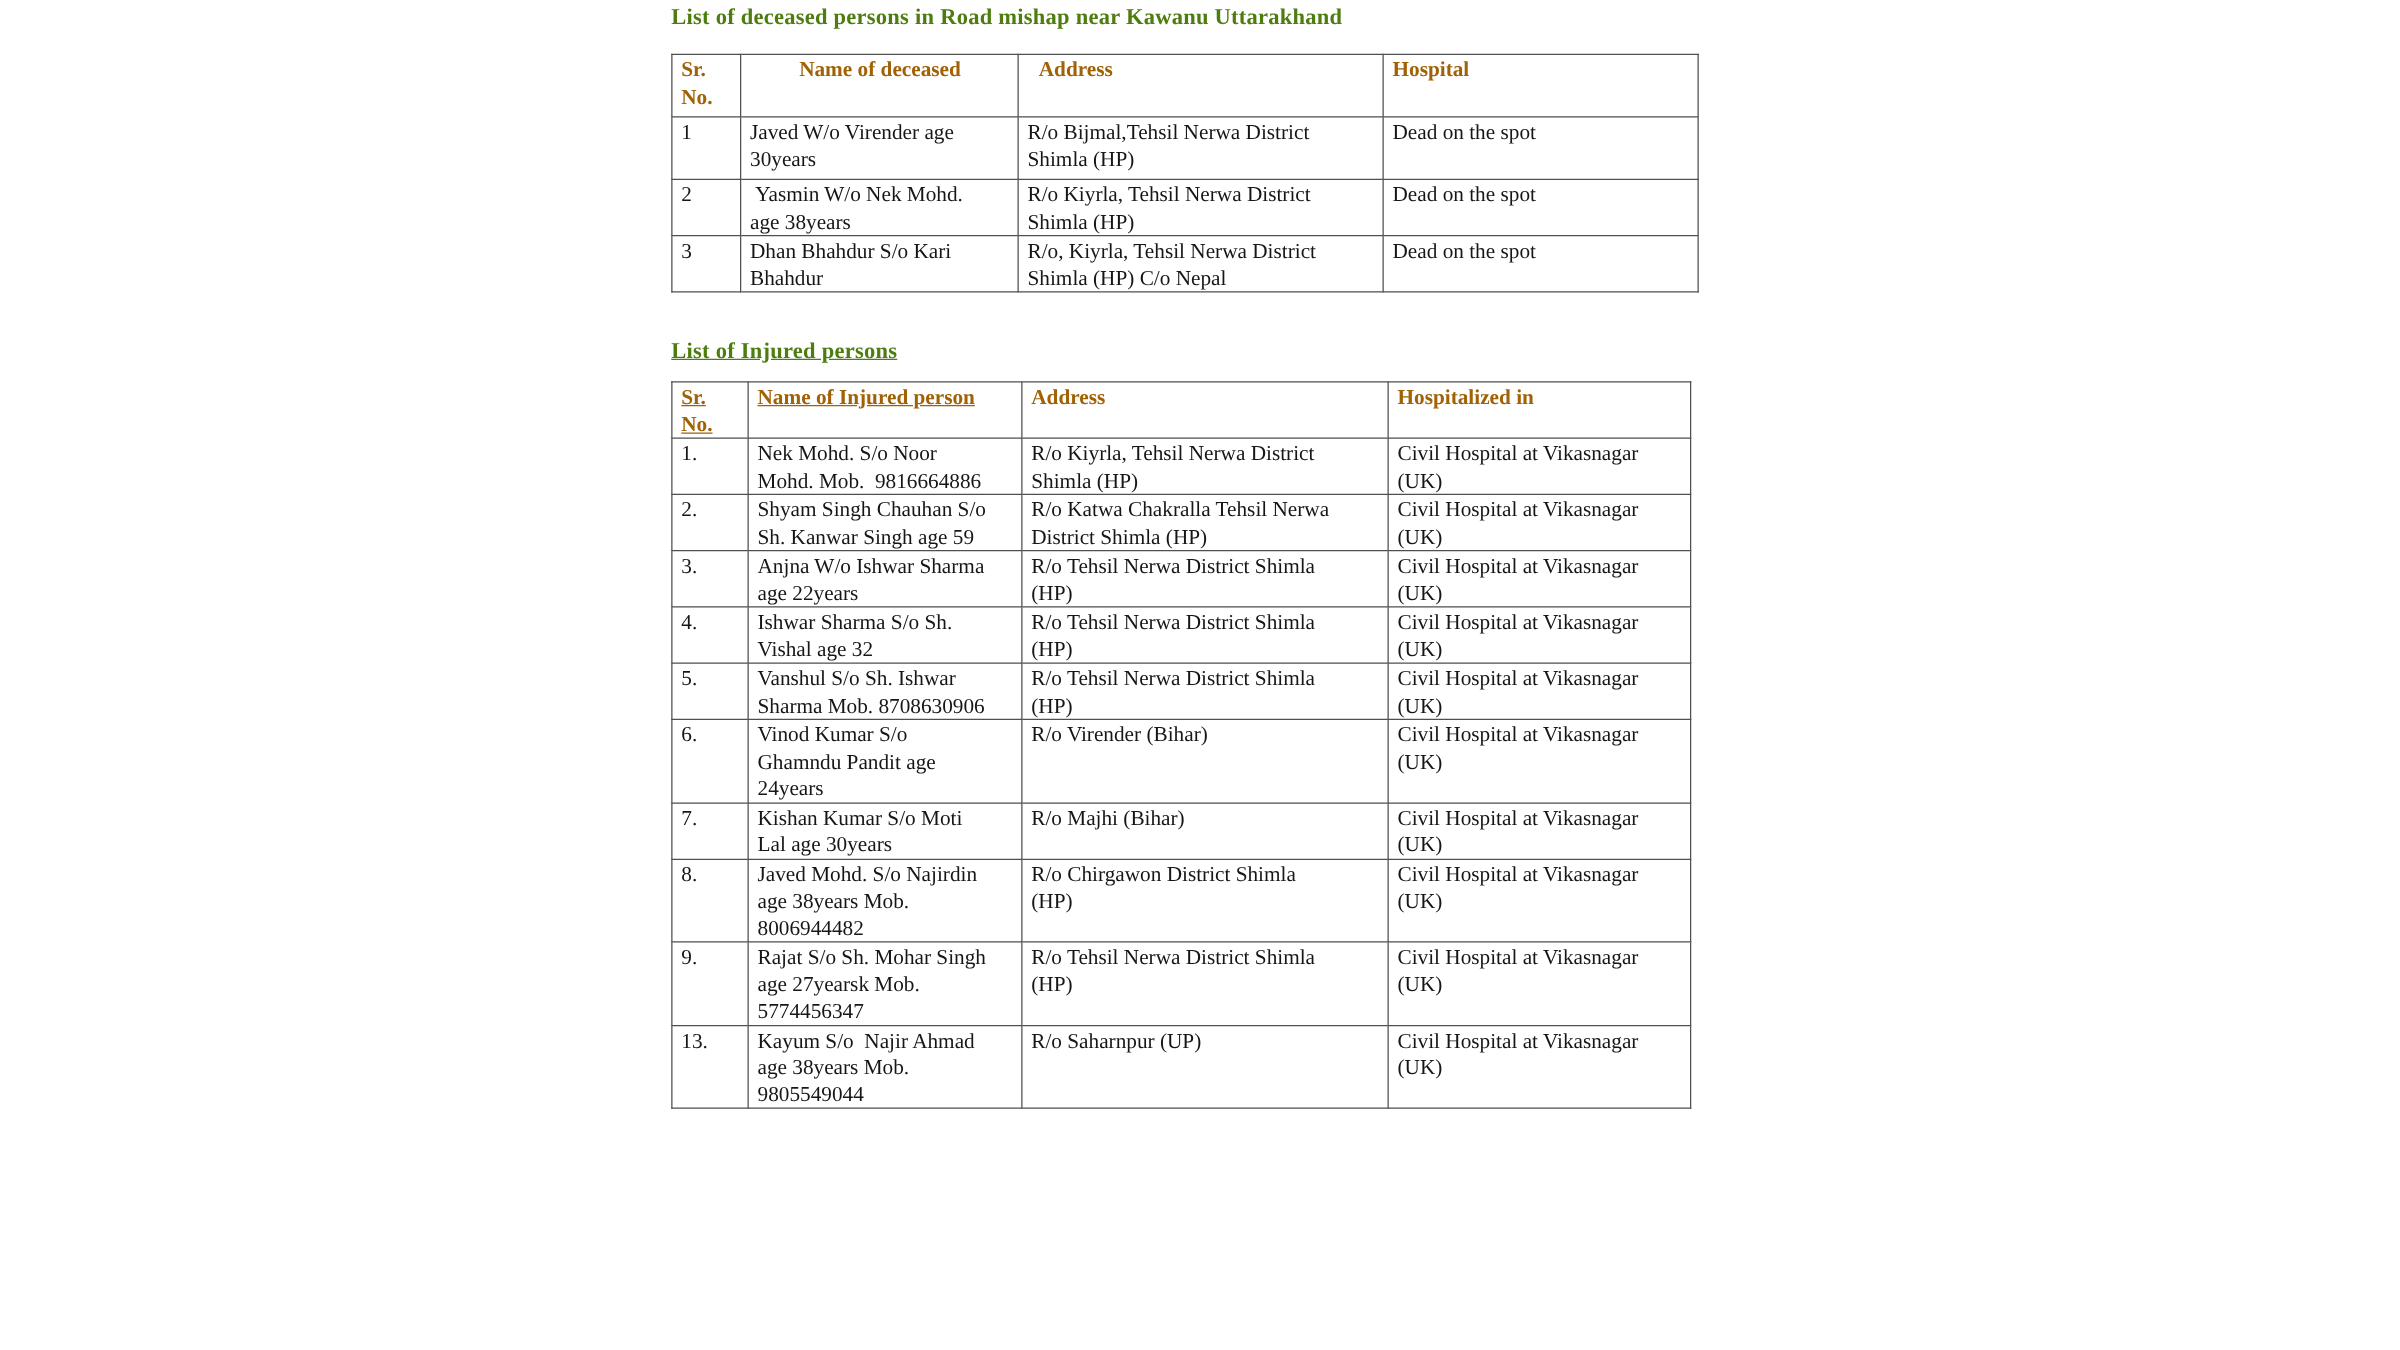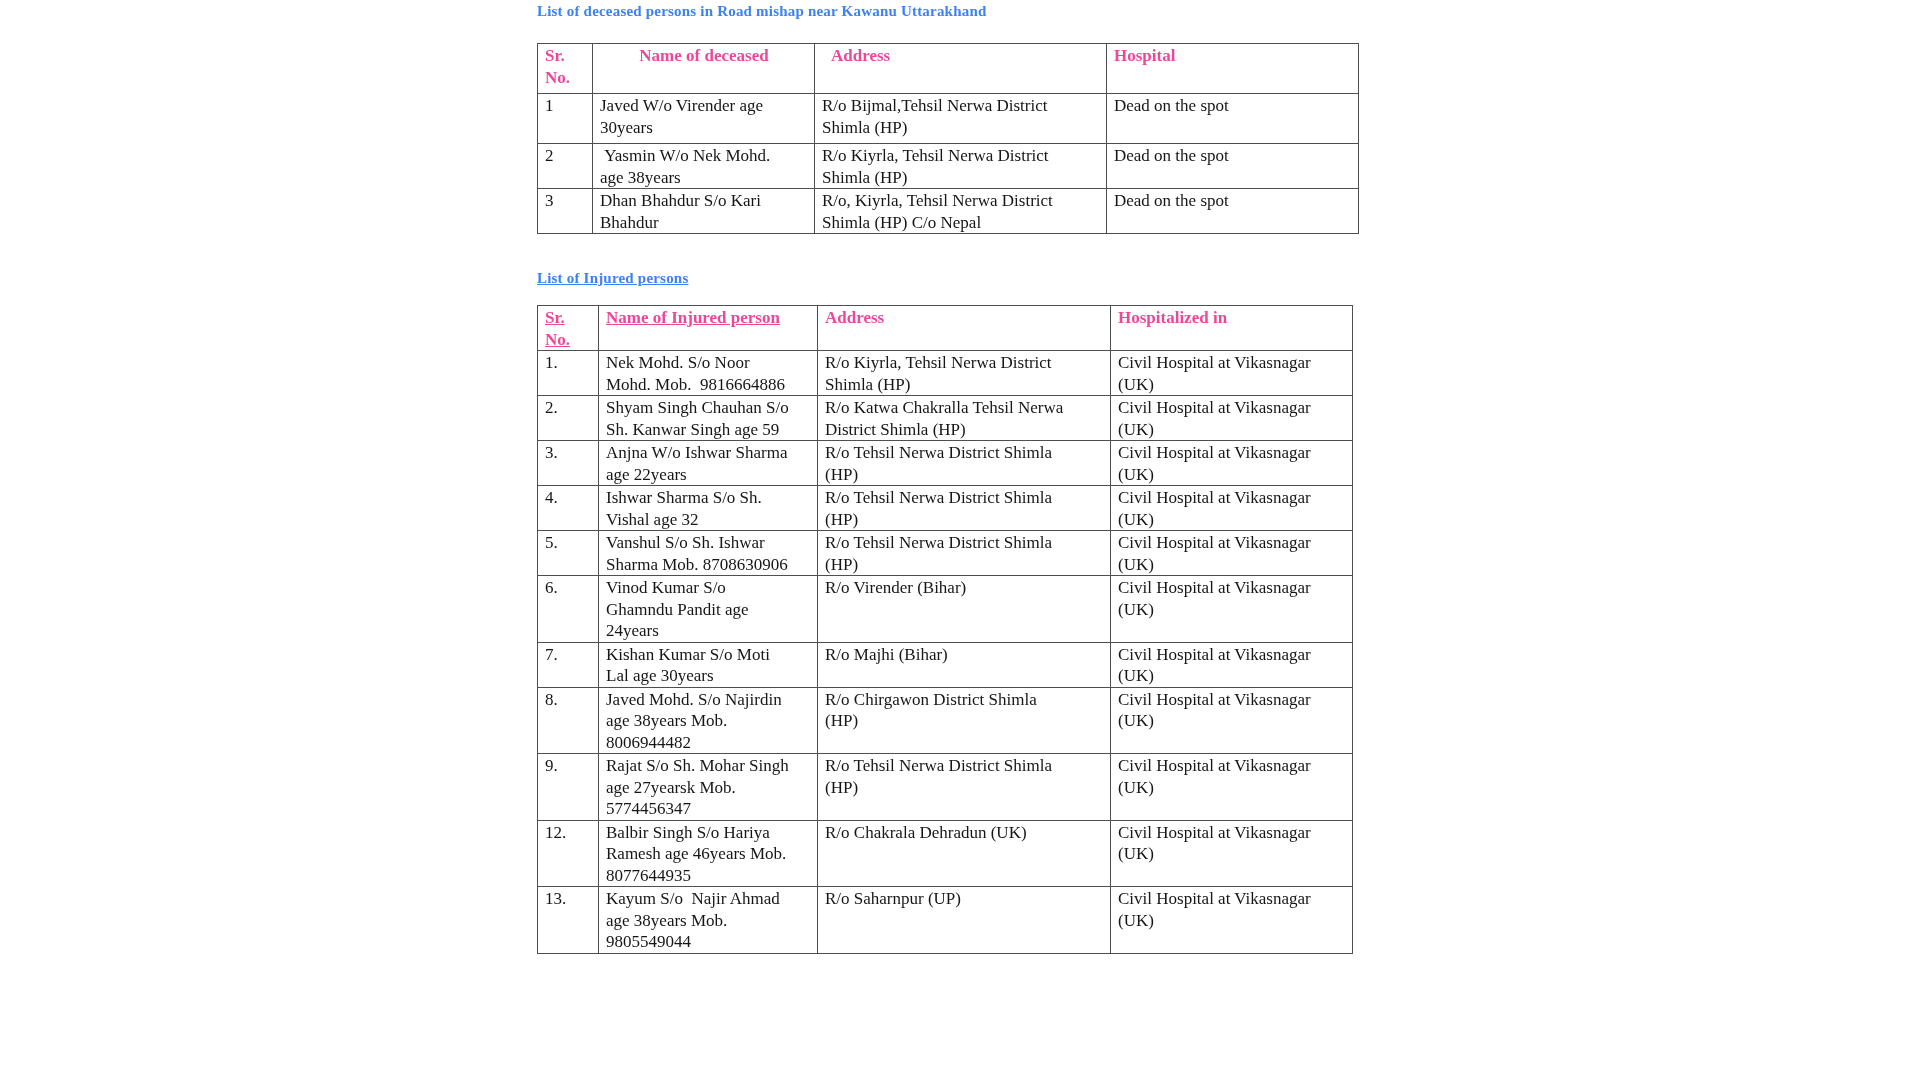--- a/index.html
+++ b/index.html
@@ -8,23 +8,23 @@
     background:#ffffff;
     overflow:hidden;
   }
   body{
     font-family:"Liberation Serif","DejaVu Serif",serif;
     color:#1a1a1a;
     position:relative;
   }
   .abs{position:absolute;}
   .doc-title{
-    font-size:15px;
+    font-size:18px;
     font-weight:bold;
-    color:#3b82f6;
+    color:#4d7c0f;
     letter-spacing:0.2px;
     white-space:pre;
     font-family:Liberation Serif, serif;
   }
   #title-deceased{left:537px;top:3px;}
   #title-injured{left:537px;top:270px;text-decoration:underline;}
   #table-deceased{left:537px;top:43px;}
   #table-injured{left:537px;top:305px;}
   table{
     border-collapse:collapse;
@@ -36,21 +36,21 @@
     vertical-align:top;
     font-size:17px;
     line-height:21.5px;
     padding:1px 6px 0 7px;
     text-align:left;
     font-weight:normal;
     white-space:pre-wrap;
     overflow:hidden;
     color:#161616;
   }
-  th{font-weight:bold;color:#ec4899;}
+  th{font-weight:bold;color:#a16207;}
   .blk{display:block;}
   .ul{text-decoration:underline;}
   .center{text-align:center;}
   .pad14{padding-left:16px;}
   tr.h50{height:50px;}
   tr.h45{height:45px;}
   tr.h44{height:44px;}
   tr.h66{height:66px;}
 </style>
 </head>
@@ -191,29 +191,20 @@
     <td>9.</td>
     <td>Rajat S/o Sh. Mohar Singh
 age 27yearsk Mob.
 5774456347</td>
     <td>R/o Tehsil Nerwa District Shimla
 (HP)</td>
     <td>Civil Hospital at Vikasnagar
 (UK)</td>
   </tr>
   <tr class="h66">
-    <td>12.</td>
-    <td>Balbir Singh S/o Hariya
-Ramesh age 46years Mob.
-8077644935</td>
-    <td>R/o Chakrala Dehradun (UK)</td>
-    <td>Civil Hospital at Vikasnagar
-(UK)</td>
-  </tr>
-  <tr class="h66">
     <td>13.</td>
     <td>Kayum S/o  Najir Ahmad
 age 38years Mob.
 9805549044</td>
     <td>R/o Saharnpur (UP)</td>
     <td>Civil Hospital at Vikasnagar
 (UK)</td>
   </tr>
 </tbody>
   </table>

